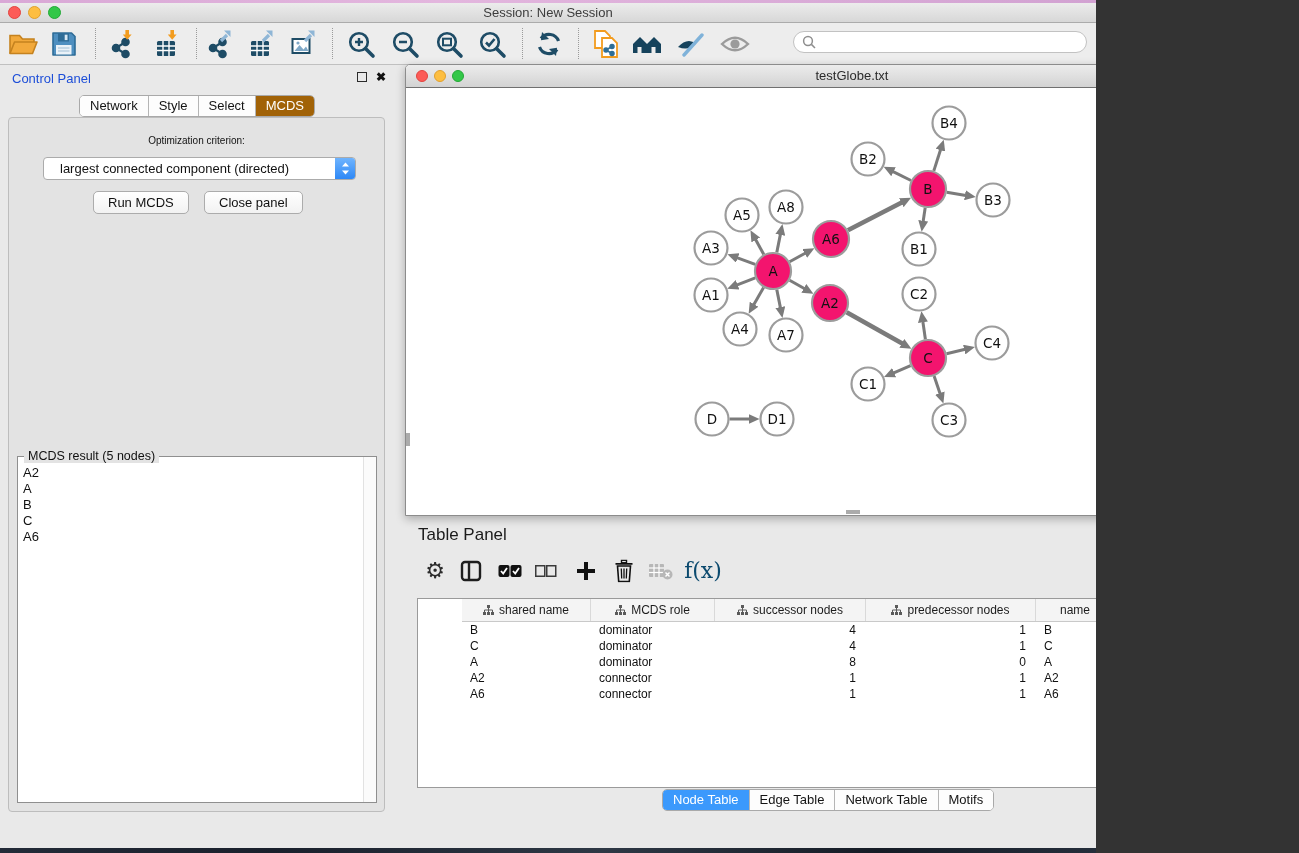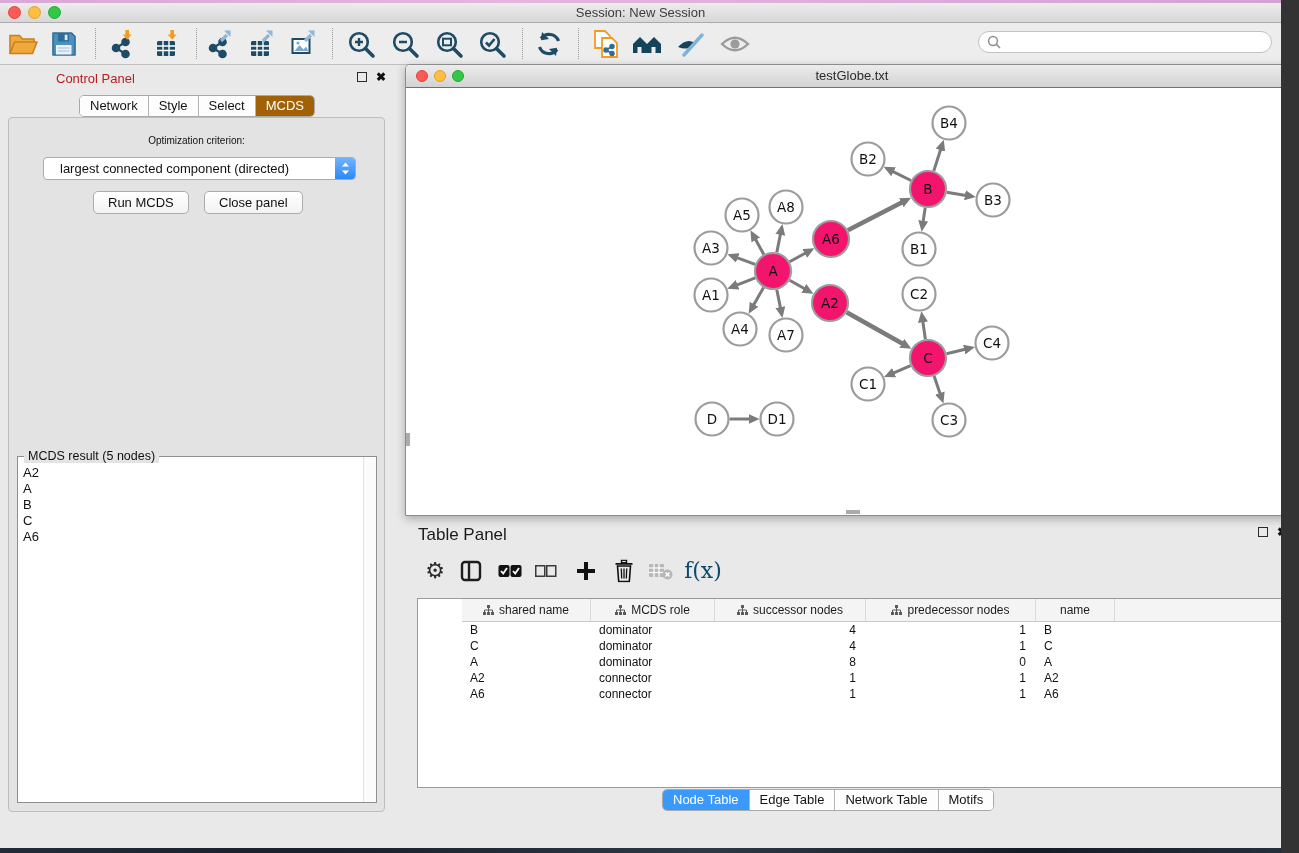--- a/index.html
+++ b/index.html
@@ -1,31 +1,31 @@
 <!DOCTYPE html>
 <html><head>
 <meta charset="utf-8">
 <style>
   html,body{margin:0;padding:0;background:#333;}
   body{font-family:"Liberation Sans",sans-serif;}
-  #app{position:relative;width:1281px;height:853px;background:#E9E9E9;overflow:hidden;}
+  #app{position:relative;width:1096px;height:853px;background:#E9E9E9;overflow:hidden;}
   .abs{position:absolute;}
   
   #desktop-top{left:0;top:0;width:100%;height:3px;background:linear-gradient(90deg,#D9A8D6,#E3B6DE 40%,#D2A2D2);}
   #titlebar{left:0;top:3px;width:100%;height:19px;background:linear-gradient(#ECECEC,#D7D7D7);border-bottom:1px solid #ABABAB;}
   .tl{position:absolute;top:3px;width:13px;height:13px;border-radius:50%;box-sizing:border-box;}
   #title-text{position:absolute;left:0;top:0;width:100%;text-align:center;font-size:13px;line-height:19px;color:#3C3C3C;}
   
   #toolbar{left:0;top:23px;width:100%;height:41px;background:#EDEDED;border-bottom:1px solid #C0C0C0;}
   .tbtn{position:absolute;top:50%;transform:translate(-50%,-50%);line-height:0;}
   .tsep{position:absolute;top:5px;height:31px;width:0;border-left:1px dotted #9A9A9A;}
   #searchbox{position:absolute;right:9px;top:8px;width:294px;height:22px;background:#FFF;border:1px solid #C2C2C2;border-radius:12px;display:flex;align-items:center;padding-left:8px;box-sizing:border-box;}
   #searchbox input{border:none;outline:none;flex:1;font-size:12px;background:transparent;margin-left:5px;}
   
-  #cp-header-title{left:12px;top:71px;font-size:13px;color:#b91c1c;margin-left:44px;}
+  #cp-header-title{left:12px;top:71px;font-size:13px;color:#1d4ed8;}
   .win-icons{position:absolute;display:flex;gap:9px;align-items:center;}
   .float-box{display:inline-block;width:8px;height:8px;border:1.5px solid #2B2B2B;}
   .close-x{font-size:12px;font-weight:bold;color:#111;line-height:10px;}
   .seg{position:absolute;display:flex;border:1px solid #A9A9A9;border-radius:5px;overflow:hidden;background:#FDFDFD;height:20px;}
   .seg .tab{font-size:13px;line-height:20px;padding:0 10px;border-right:1px solid #B5B5B5;color:#141414;background:#FDFDFD;white-space:nowrap;}
   .seg .tab:last-child{border-right:none;}
   .seg .tab.active{background:#3B99FC;color:#FFF;}
   #cp-body{left:8px;top:117px;width:377px;height:695px;background:#E3E3E3;border:1px solid #BDBDBD;border-radius:4px;box-sizing:border-box;}
   #opt-label{position:absolute;left:0;top:17px;width:100%;text-align:center;font-size:10px;color:#111;}
   #opt-dropdown{position:absolute;left:34px;top:39px;width:313px;height:23px;background:#FFF;border:1px solid #ABABAB;border-radius:4px;display:flex;align-items:center;box-sizing:border-box;}

